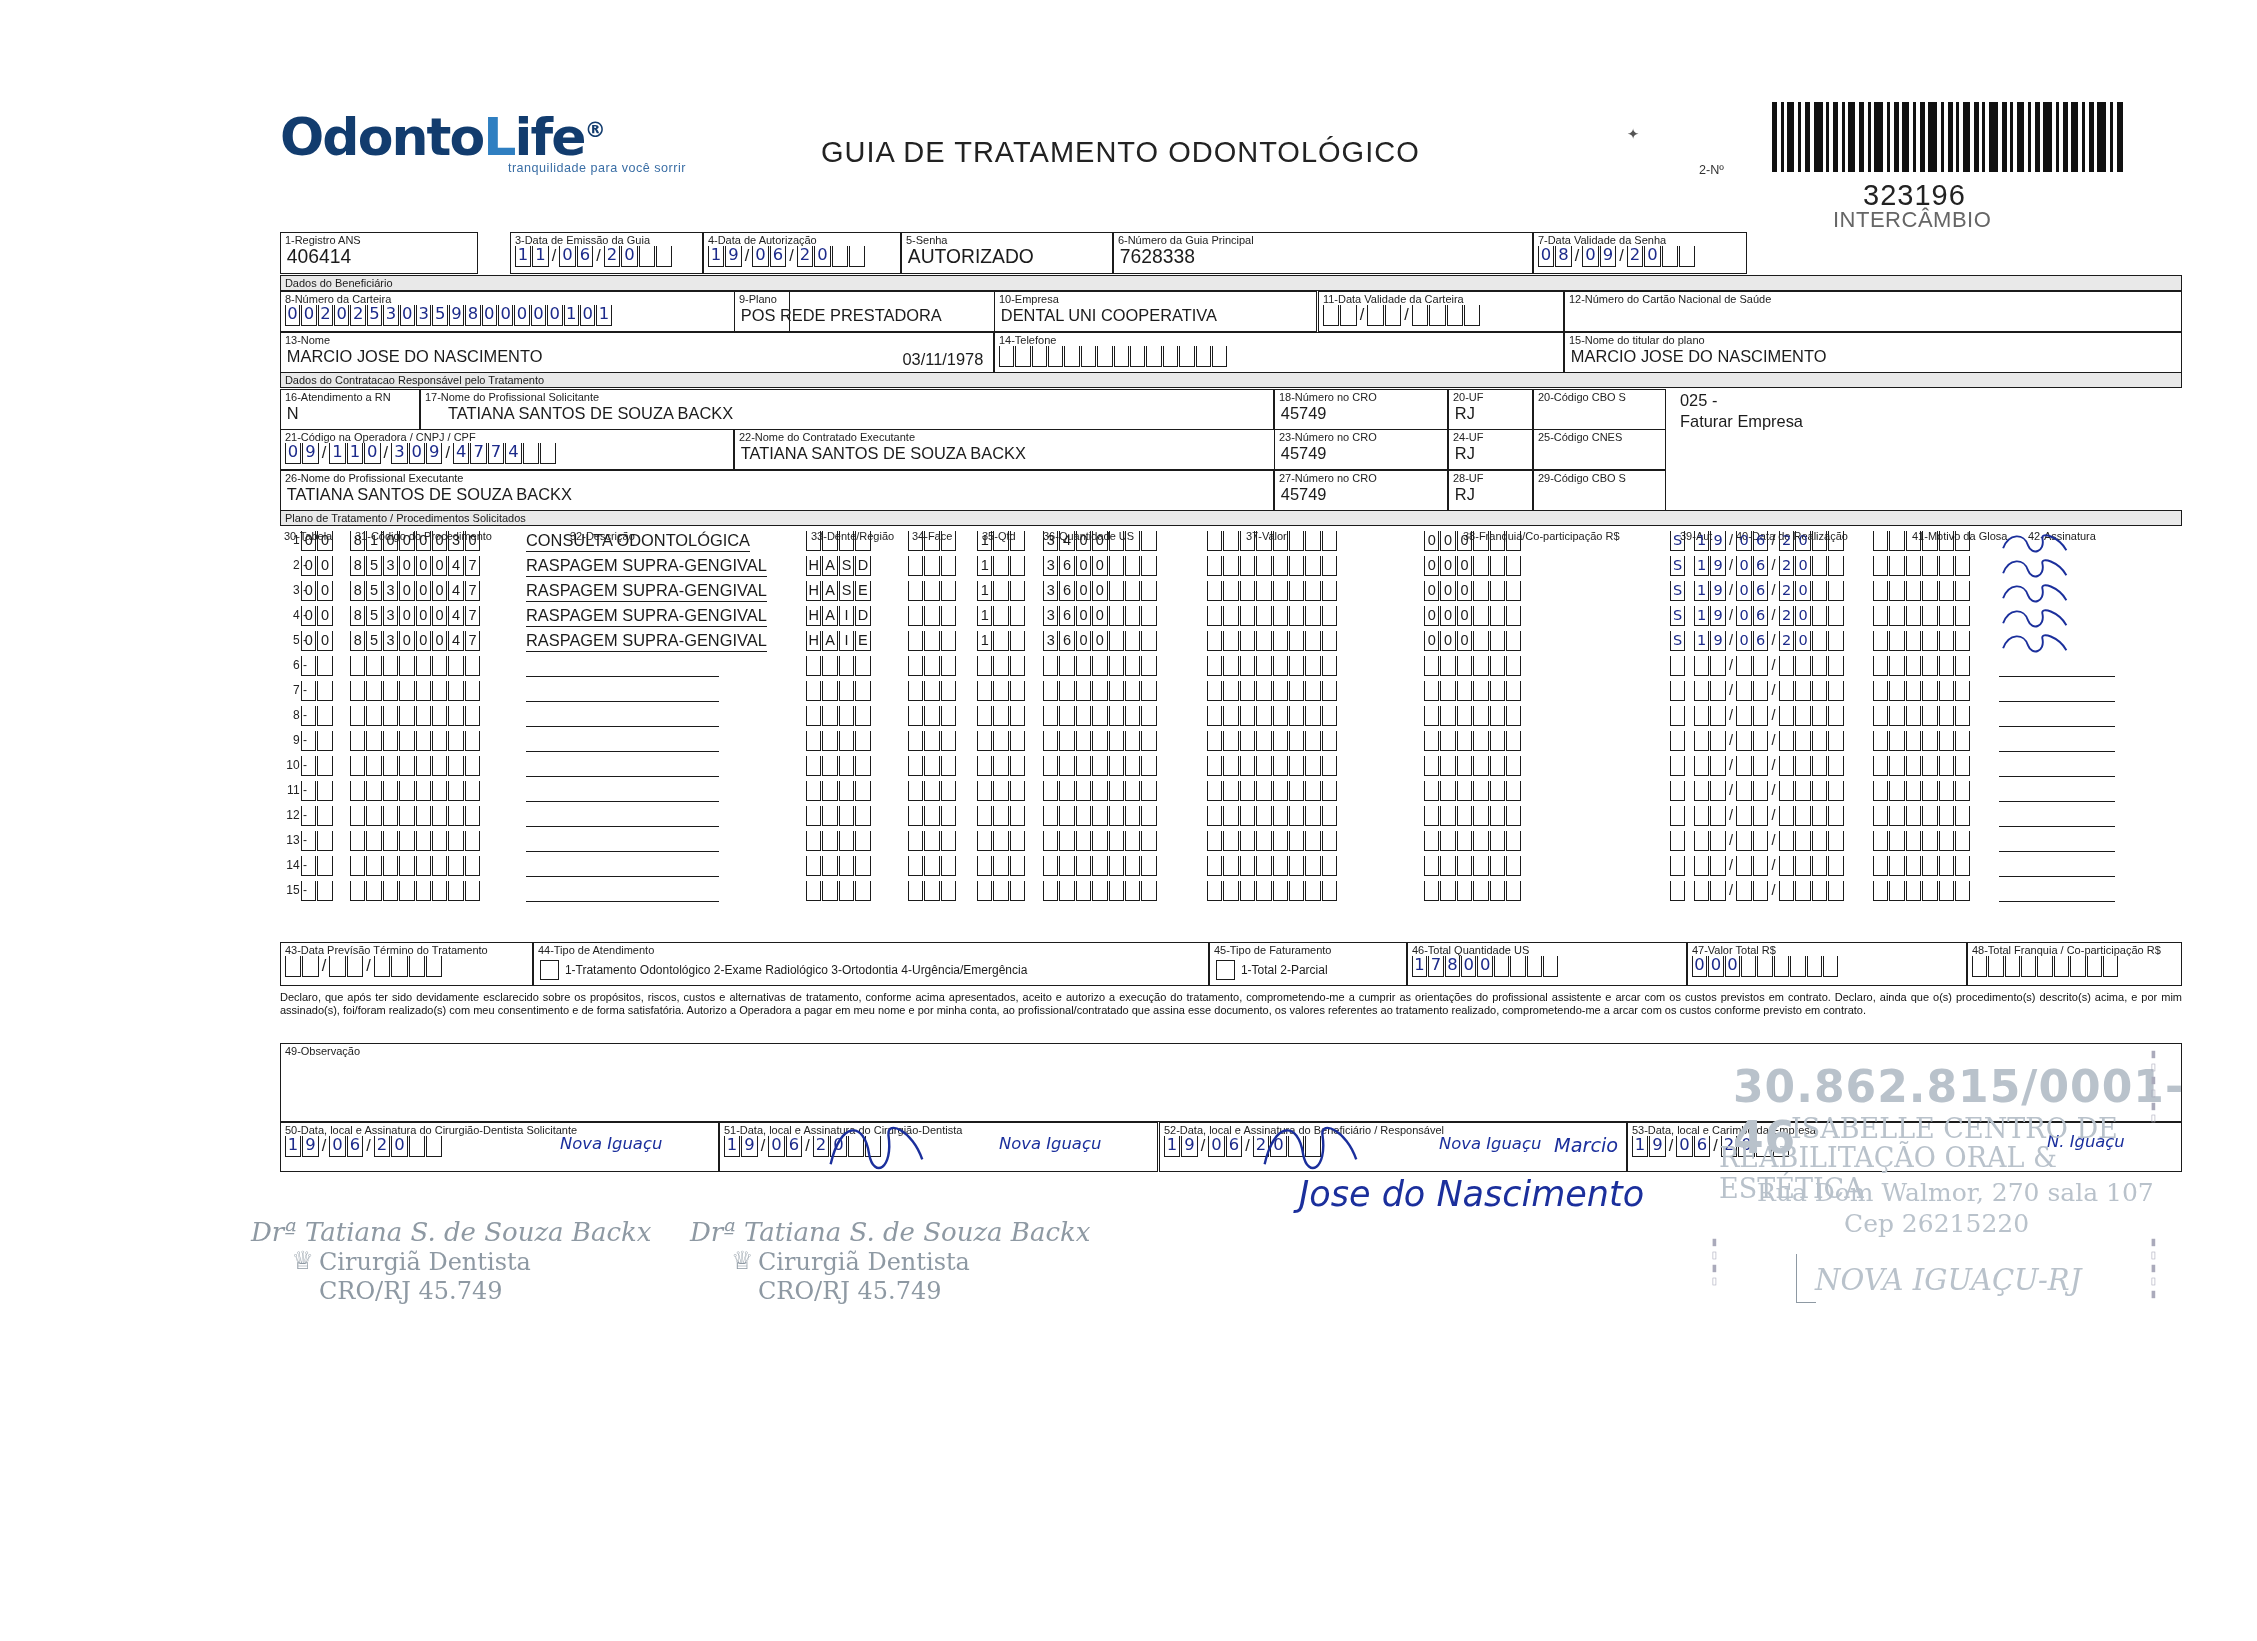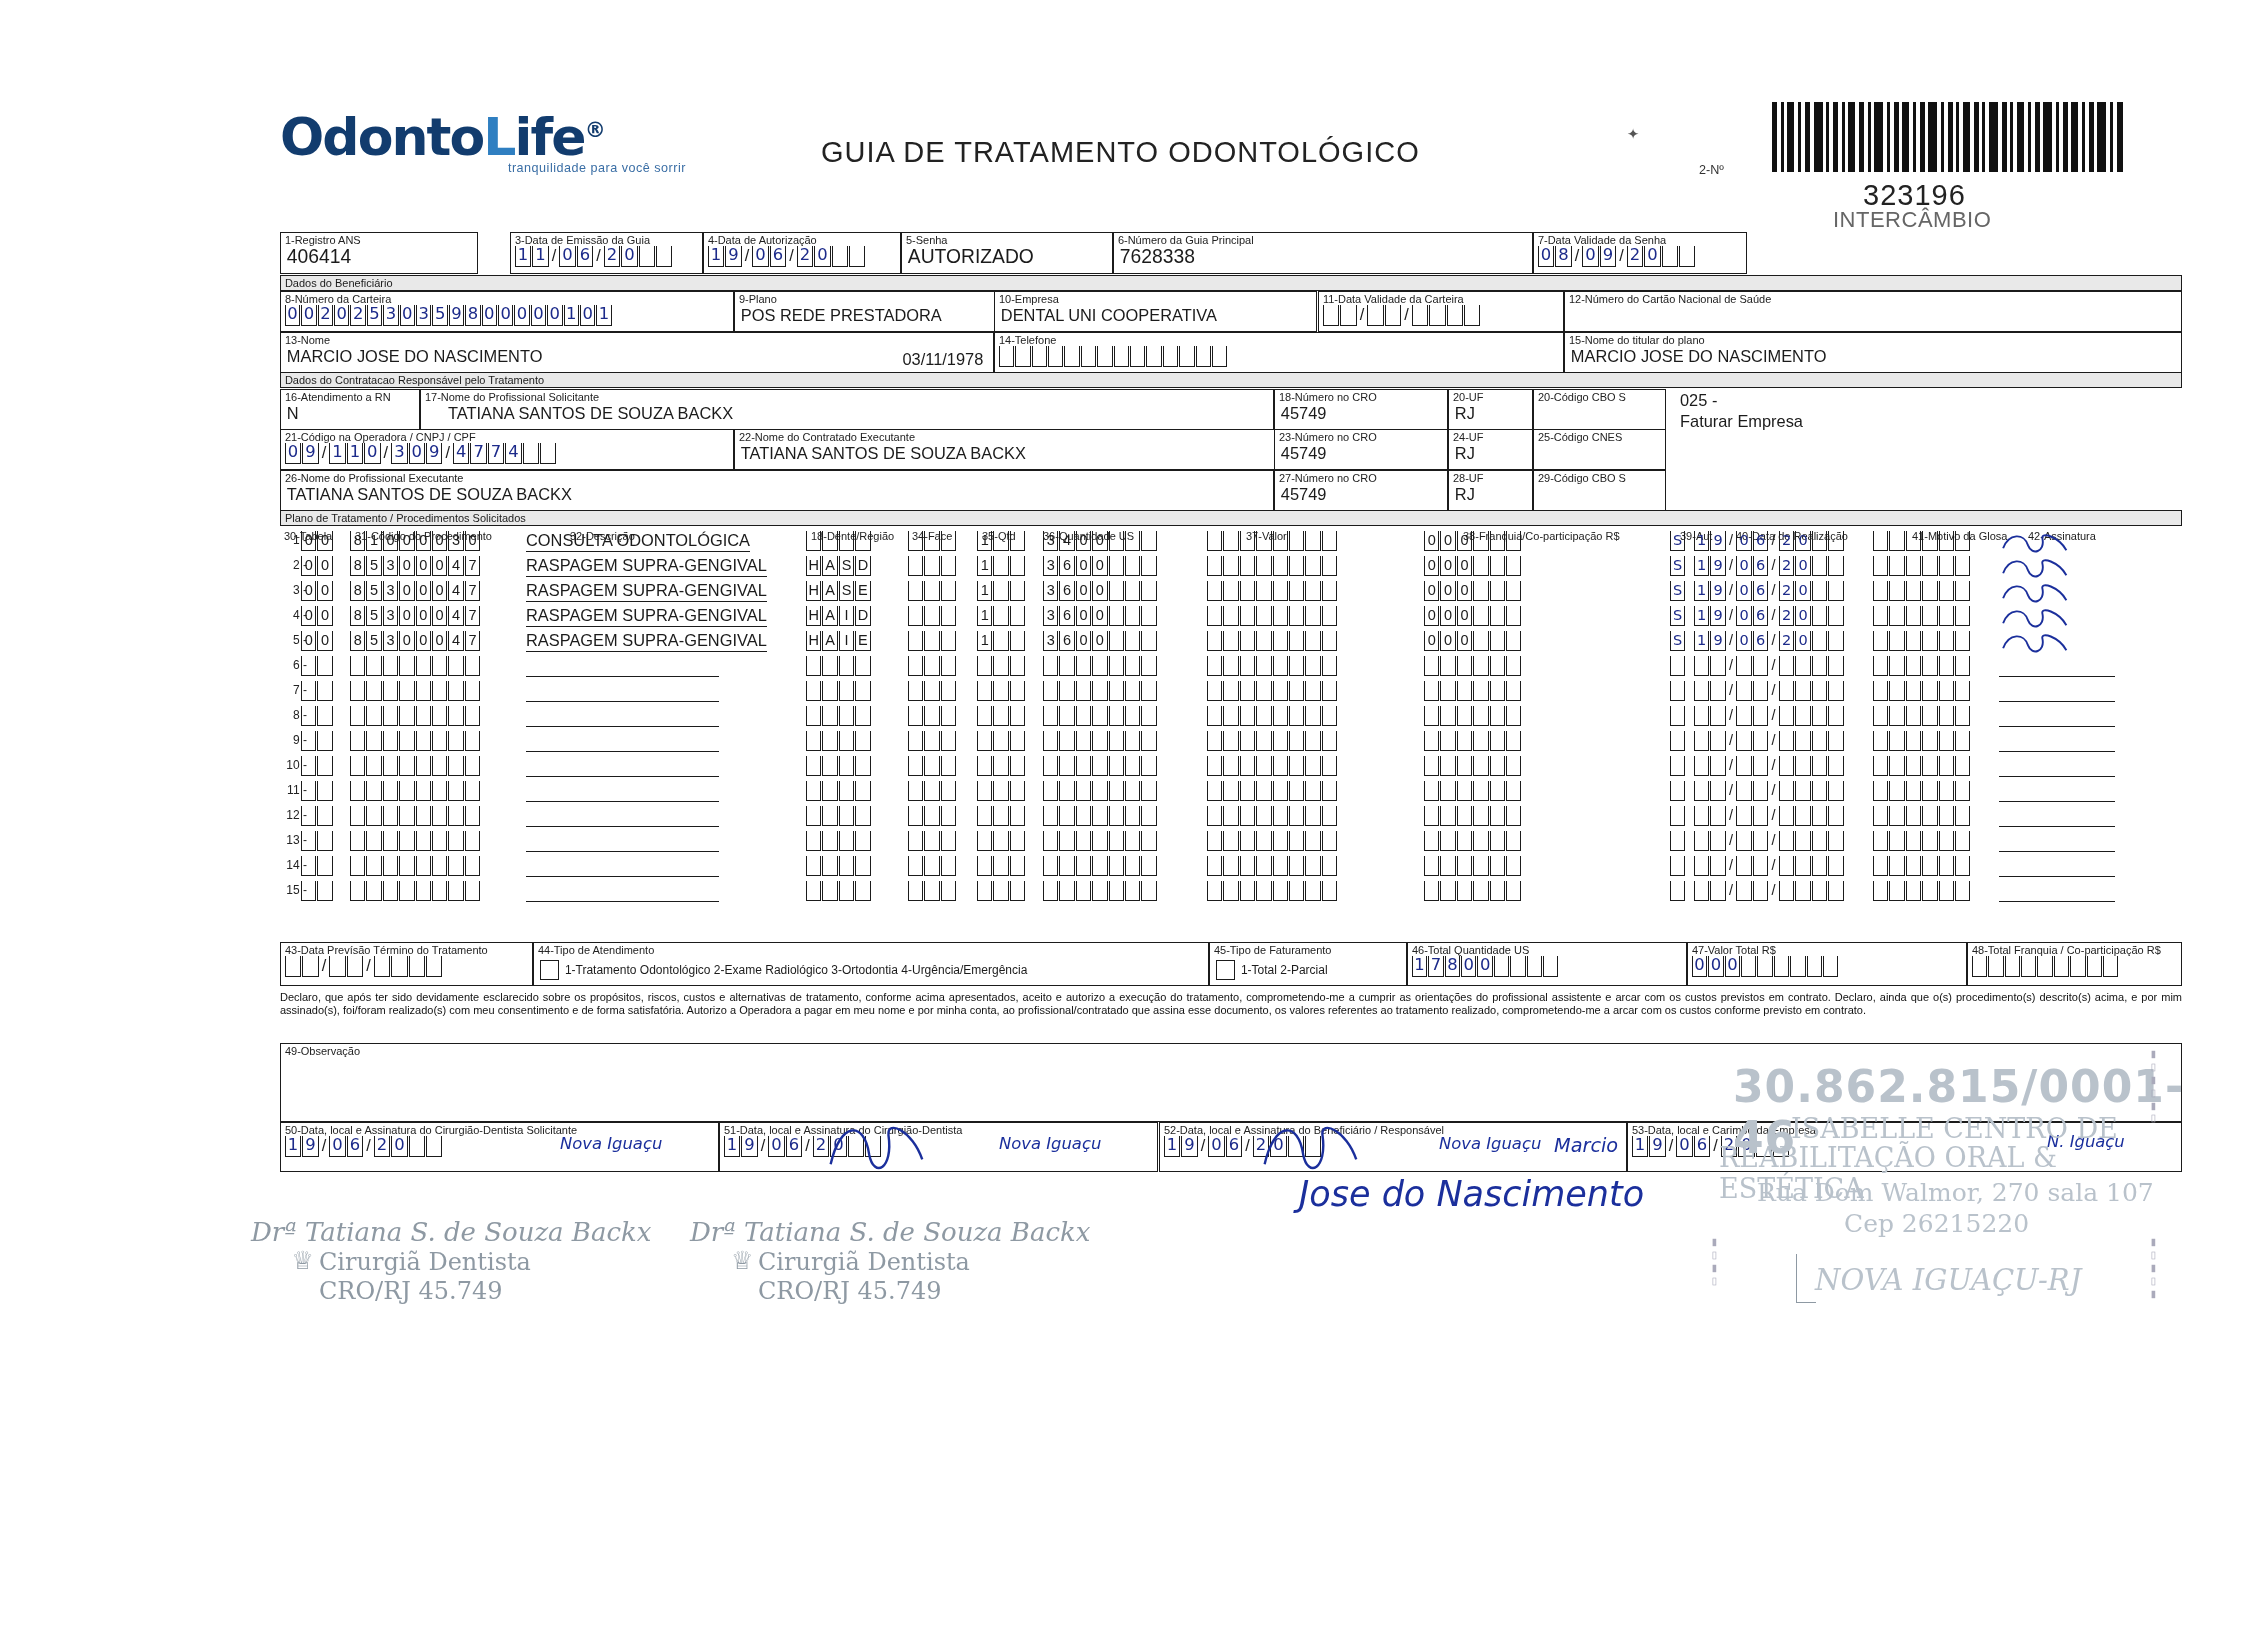--- a/index.html
+++ b/index.html
@@ -175,21 +175,21 @@
           <div class="cell hand" style="width: 16.4px; height: 21px; font-size: 16.4px; line-height: 18.3px;">0</div>
           <div class="cell" style="width: 16.4px; height: 21px; font-size: 16.4px; line-height: 18.3px;"></div>
           <div class="cell" style="width: 16.4px; height: 21px; font-size: 16.4px; line-height: 18.3px;"></div>
         </div>
   </div>
 
   <div class="bar" style="left:0;top:149px;width:1902px;height:16.4px">
     <div style="font-size:11px;padding-left:3.9px;line-height:14.5px">Dados do Beneficiário</div>
   </div>
 
-  <div class="box" style="left:0;top:165px;width:454px;height:41px">
+  <div class="box" style="left:0;top:165px;width:510px;height:41px">
     <div class="lbl">8-Número da Carteira</div>
     <div class="cells" id="cells-carteira">
           <div class="cell hand" style="width: 15.4px; height: 21px; font-size: 16.4px; line-height: 18.3px;">0</div>
           <div class="cell hand" style="width: 15.4px; height: 21px; font-size: 16.4px; line-height: 18.3px;">0</div>
           <div class="cell hand" style="width: 15.4px; height: 21px; font-size: 16.4px; line-height: 18.3px;">2</div>
           <div class="cell hand" style="width: 15.4px; height: 21px; font-size: 16.4px; line-height: 18.3px;">0</div>
           <div class="cell hand" style="width: 15.4px; height: 21px; font-size: 16.4px; line-height: 18.3px;">2</div>
           <div class="cell hand" style="width: 15.4px; height: 21px; font-size: 16.4px; line-height: 18.3px;">5</div>
           <div class="cell hand" style="width: 15.4px; height: 21px; font-size: 16.4px; line-height: 18.3px;">3</div>
           <div class="cell hand" style="width: 15.4px; height: 21px; font-size: 16.4px; line-height: 18.3px;">0</div>
@@ -347,21 +347,21 @@
     <div class="val val-sm"></div>
   </div>
 
   <div class="bar" style="left:0;top:384px;width:1902px;height:16.4px">
     <div style="font-size:11px;padding-left:3.9px;line-height:14.5px">Plano de Tratamento / Procedimentos Solicitados</div>
   </div>
 
   <div class="sec" style="left:3.9px;top:404px">30-Tabela</div>
   <div class="sec" style="left:75px;top:404px">31-Código do Procedimento</div>
   <div class="sec" style="left:290px;top:404px">32-Descrição</div>
-  <div class="sec" style="left:531px;top:404px">18-Dente/Região</div>
+  <div class="sec" style="left:531px;top:404px">33-Dente/Região</div>
   <div class="sec" style="left:632px;top:404px">34-Face</div>
   <div class="sec" style="left:702px;top:404px">35-Qtd</div>
   <div class="sec" style="left:763px;top:404px">36-Quantidade US</div>
   <div class="sec" style="left:966px;top:404px">37-Valor</div>
   <div class="sec" style="left:1183px;top:404px">38-Franquia/Co-participação R$</div>
   <div class="sec" style="left:1400px;top:404px">39-Aut</div>
   <div class="sec" style="left:1456px;top:404px">40-Data de Realização</div>
   <div class="sec" style="left:1632px;top:404px">41-Motivo da Glosa</div>
   <div class="sec" style="left:1748px;top:404px">42-Assinatura</div>
 

